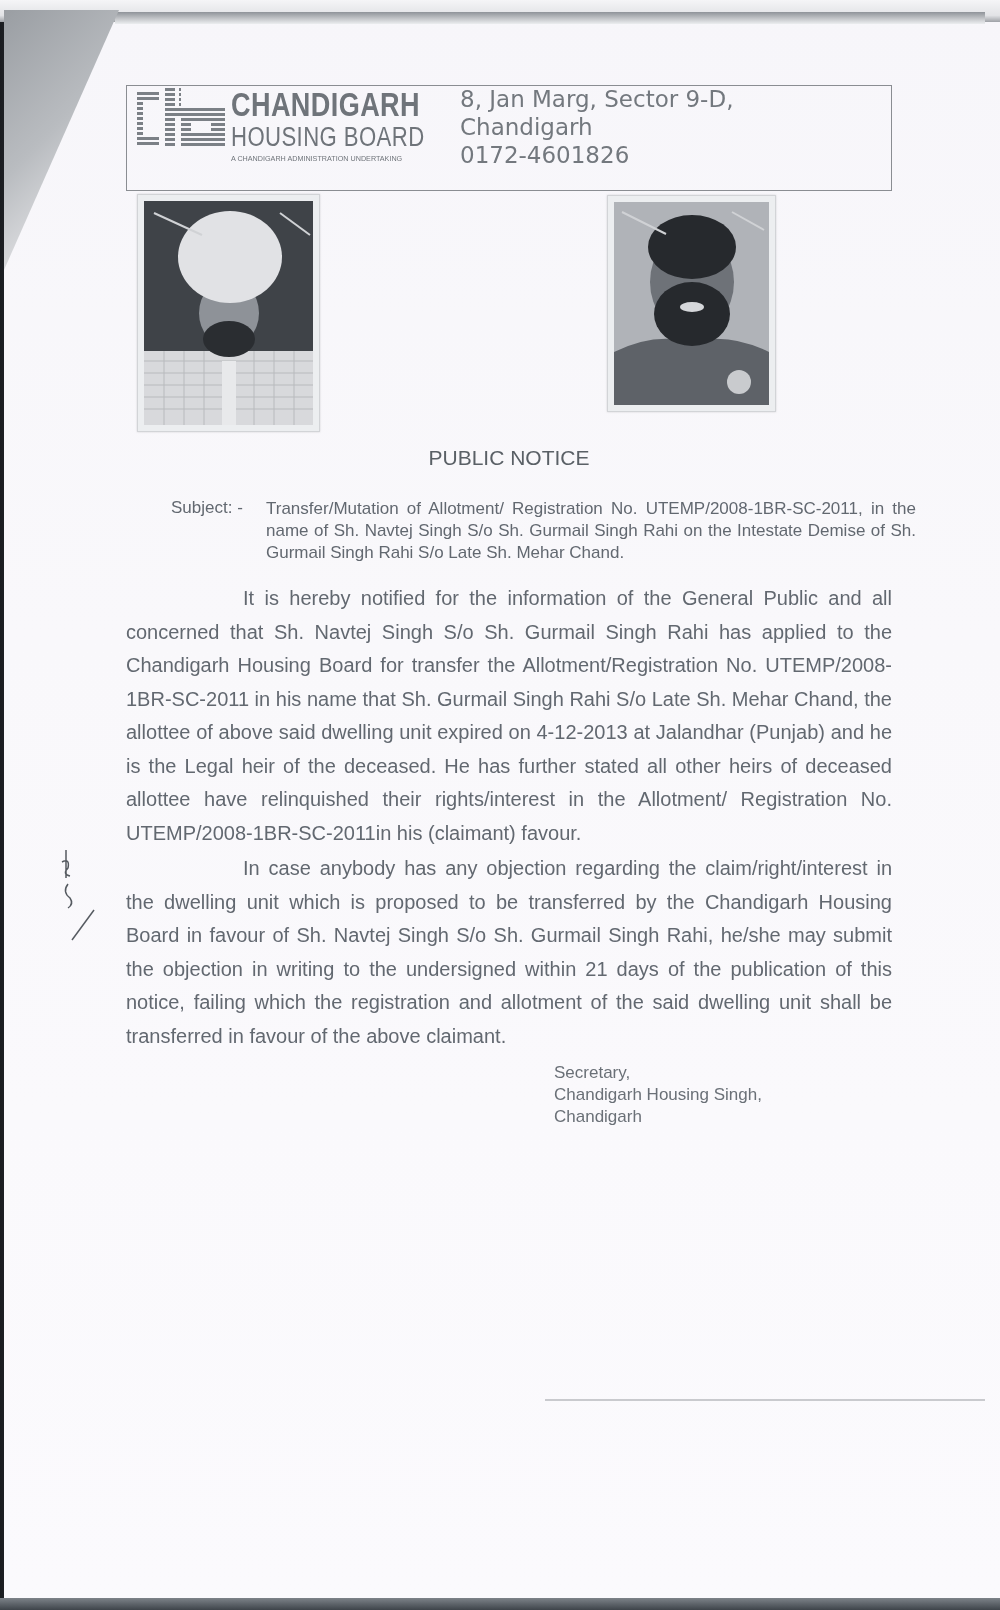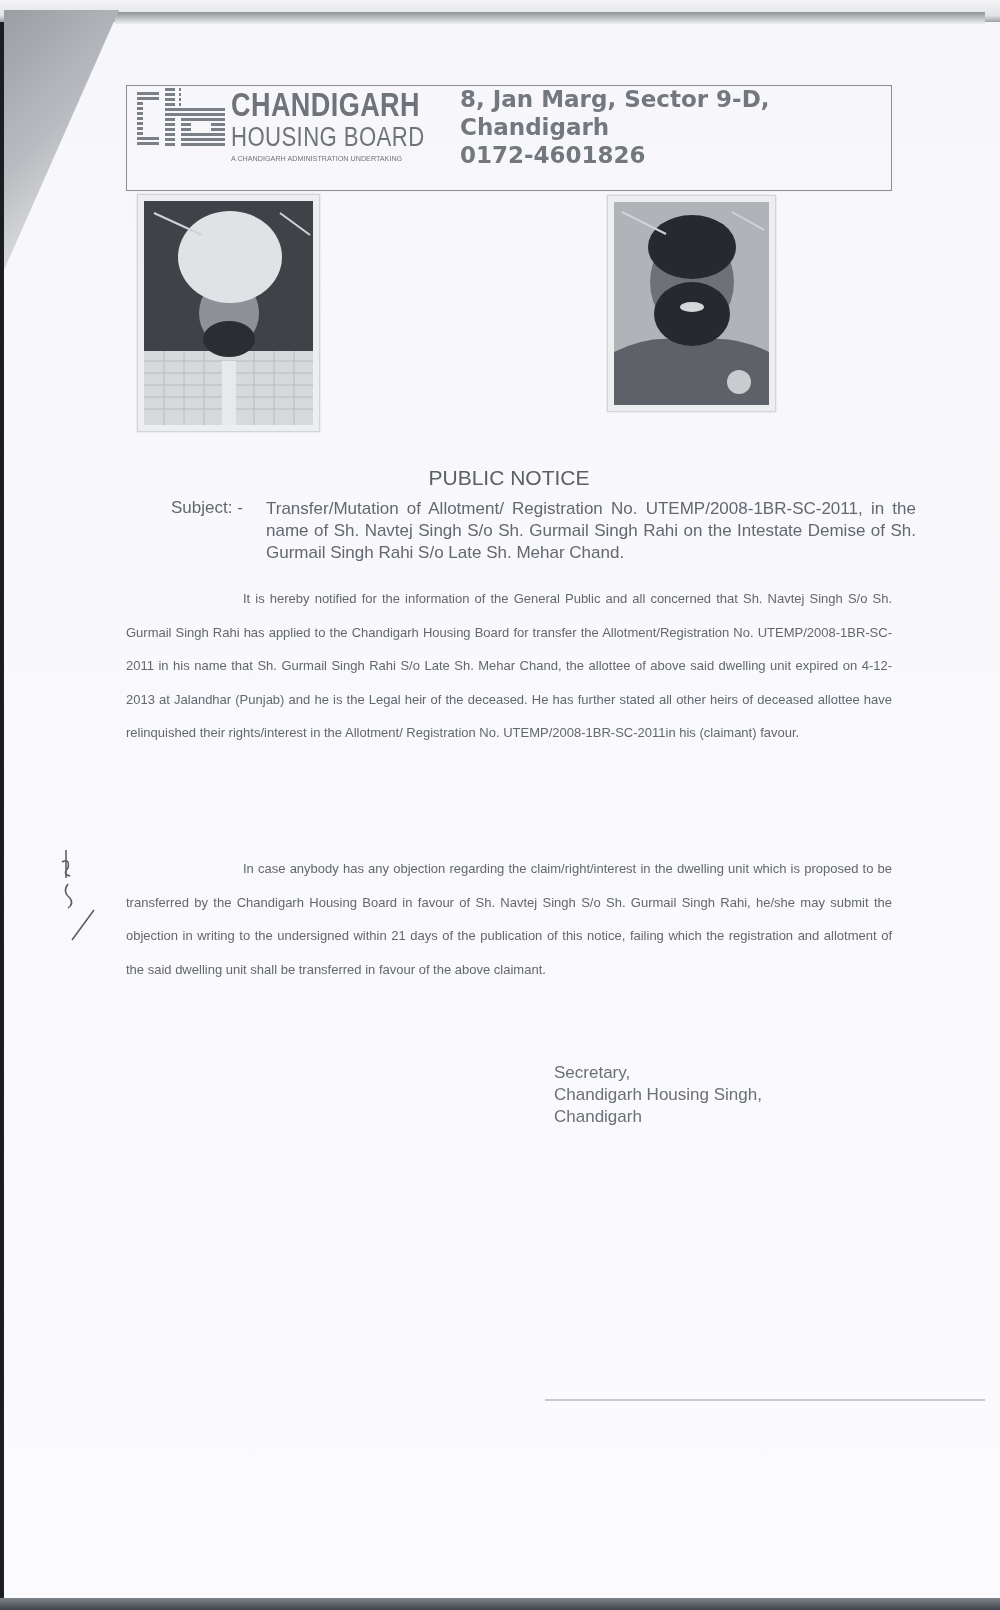--- a/index.html
+++ b/index.html
@@ -50,47 +50,47 @@
     .org-name-2 {
       position:absolute; left:104px; top:36px; font-size:27px;
       color:#6f747a; letter-spacing:0.5px; transform:scaleX(0.82); transform-origin:left;
       white-space:nowrap;
     }
     .org-tagline {
       position:absolute; left:104px; top:68px; font-size:8px; color:#6f747a;
       white-space:nowrap; transform:scaleX(0.9); transform-origin:left;
     }
     .addr {
-      position:absolute; left:333px; font-family:"DejaVu Sans", sans-serif; font-weight:bold;
+      position:absolute; left:333px; font-family:"DejaVu Sans", sans-serif; font-weight:normal;
       color:#73787e; font-size:23px; white-space:nowrap;
     }
     .addr1 { top:0px; }
     .addr2 { top:28px; }
     .addr3 { top:56px; }
     .photo {
       position:absolute; background:#eceef0; border:1px solid #d2d4d7;
       box-shadow:0 0 2px rgba(0,0,0,0.15);
     }
     .photo1 { left:137px; top:194px; width:181px; height:236px; }
     .photo2 { left:607px; top:195px; width:167px; height:215px; }
     .photo svg { position:absolute; left:6px; top:6px; }
     .title {
       position:absolute; left:0; width:1000px; top:446px; text-align:center;
-      font-size:21px; color:#5a6066; text-decoration:underline; text-underline-offset:4px;margin-top:20px;
+      font-size:21px; color:#5a6066; text-decoration:underline; text-underline-offset:4px;
     }
     .title span { display:inline-block; transform:translateX(9px); }
     .subject-label {
       position:absolute; left:126px; top:498px; font-size:17px; color:#626870;margin-left:45px;
     }
     .subject-text {
       position:absolute; left:243px; top:498px; width:650px; font-size:17px; line-height:22px;
       color:#626870; text-align:justify;margin-left:23px;
     }
     .para {
-      position:absolute; left:126px; width:766px; font-size:13px; line-height:33.5px;
+      position:absolute; left:126px; width:766px; font-size:20px; line-height:33.5px;
       color:#626870; text-align:justify; text-indent:117px;
     }
     .para1 { top:582px; }
     .para2 { top:852px; }
     .sign {
       position:absolute; left:539px; top:1062px; font-size:17px; line-height:22px; color:#6a7077;margin-left:15px;
     }
     .sign div { white-space:nowrap; }
     .initials {
       position:absolute; left:58px; top:848px; width:50px; height:100px;

